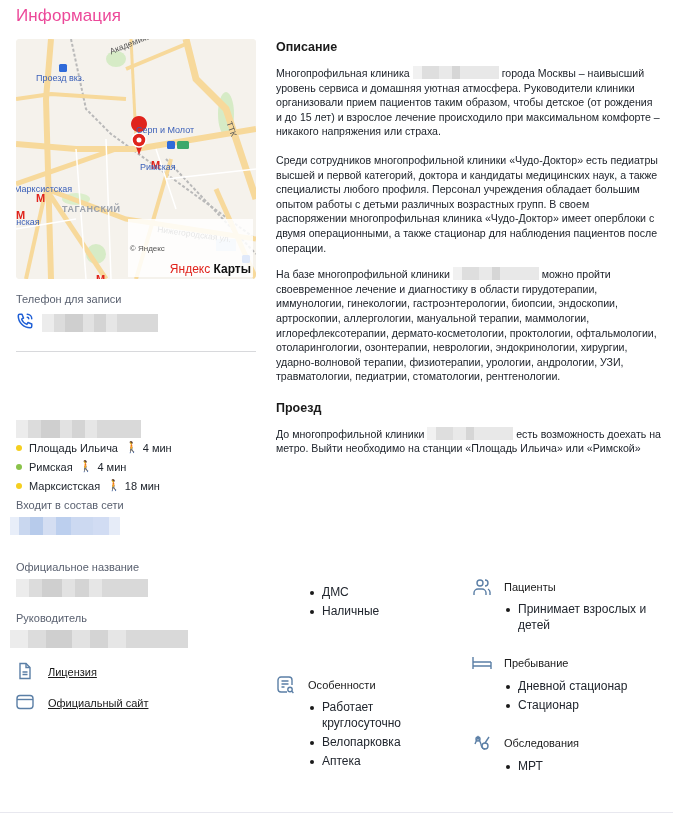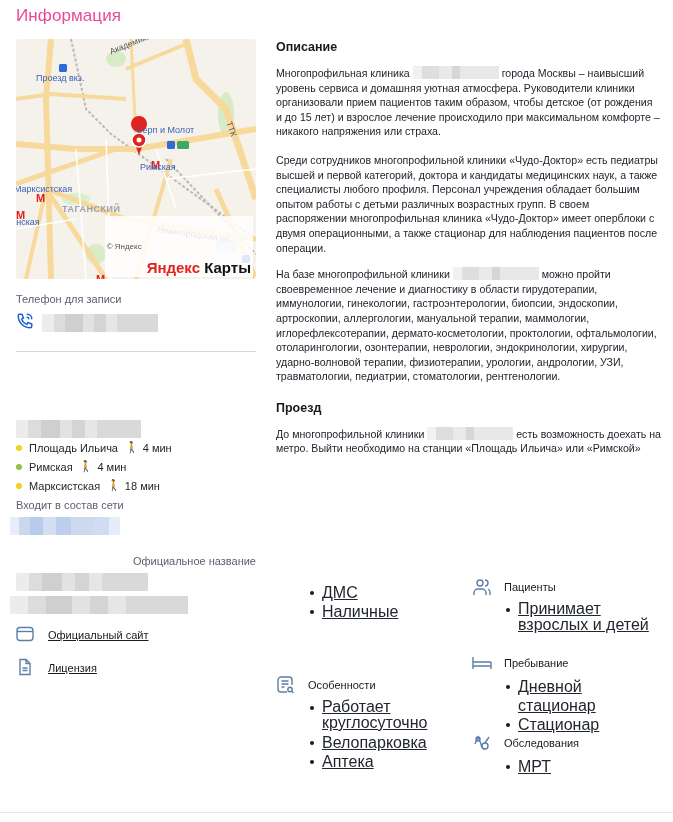--- a/index.html
+++ b/index.html
@@ -11,21 +11,21 @@
   
   .left { position: absolute; left: 16px; top: 39px; width: 240px; }
   .map { position: relative; width: 240px; height: 240px; border-radius: 4px; overflow: hidden; background: #f4f1ea; }
   .map svg { position: absolute; left: 0; top: 0; }
   .map-label { position: absolute; font-size: 9px; white-space: nowrap; }
   .map-label.blue { color: #3a5fb8; }
   .map-label.grey { color: #9aa0aa; font-weight: bold; letter-spacing: 0.5px; }
   .map-label.road { color: #555; font-size: 8.5px; }
   .map-copy { position: absolute; right: 3px; bottom: 2px; font-size: 8px; background: rgba(255,255,255,0.85); padding: 1px 2px; display: flex; gap: 5px; align-items: center; text-align: right; }
   .map-copy .c { color: #555; }
-  .map-copy .ya { color: #e0231c; font-weight: bold; font-size: 15px; margin-top: 42px; }
+  .map-copy .ya { color: #e0231c; font-weight: normal; font-size: 12px; margin-top: 42px; }
   .map-copy .ya b { color: #111; }
 
   .field-label { font-size: 11px; color: #5a6170; margin-top: 14px; line-height: 13px; }
   .phone-row { display: flex; align-items: center; margin-top: 6px; gap: 8px; }
   .blur { display: inline-block; height: 18px; background: linear-gradient(90deg, #ececec 0 10%, #dcdcdc 10% 20%, #cfcfcf 20% 35%, #e2e2e2 35% 45%, #d4d4d4 45% 55%, #e6e6e6 55% 65%, #d9d9d9 65% 100%); }
   .blur.blue { background: linear-gradient(90deg, #e8eef9 0 8%, #c9d7ef 8% 18%, #b7cbeb 18% 30%, #d4def2 30% 42%, #bccfee 42% 55%, #ccd9f1 55% 75%, #d1dcf3 75% 90%, #e6ecf8 90% 100%); }
   .divider { height: 1px; background: #d8d9dc; margin-top: 17px; }
   .metro-list { margin-top: 0; text-align: center; }
   .metro { display: flex; align-items: center; font-size: 11px; height: 19px; color: #21262e; }
   .metro .dot { width: 6px; height: 6px; border-radius: 50%; margin-right: 7px; }
@@ -37,21 +37,21 @@
   .right { position: absolute; left: 276px; top: 40px; width: 385px; }
   .sec-title { font-size: 12.5px; font-weight: bold; color: #1a1a1a; }
   .para { font-size: 10.6px; line-height: 14.6px; color: #21262e; margin-top: 10px; }
   .inline-blur { display: inline-block; width: 86px; height: 13px; vertical-align: -2px; background: linear-gradient(90deg, #f1f1f1 0 10%, #dedede 10% 30%, #e9e9e9 30% 45%, #d6d6d6 45% 55%, #e8e8e8 55% 100%); }
 
   .features { position: absolute; left: 276px; top: 578px; width: 385px; }
   .fgroup { position: absolute; }
   .fhead { display: flex; align-items: center; font-size: 11px; font-weight: 500; color: #1a1a1a; height: 18px; }
   .fhead .ico { width: 20px; height: 18px; margin-right: 12px; display: flex; align-items: center; justify-content: center; }
   .fitems { list-style: none; margin-left: 32px; margin-top: 5px; }
-  .fitems li { position: relative; padding-left: 14px; font-size: 16px; line-height: 19px; color: #21262e; text-decoration: underline; }
+  .fitems li { position: relative; padding-left: 14px; font-size: 12px; line-height: 19px; color: #21262e; }
   .fitems li::before { content: ""; position: absolute; left: 2px; top: 8px; width: 4px; height: 4px; border-radius: 50%; background: #1a1a1a; }
   .fitems li.wrap { line-height: 16px; padding-bottom: 2px; }
   .fitems li.wrap::before { top: 7px; }
 
   .bottom-line { position: absolute; left: 0; top: 812px; width: 673px; height: 1px; background: #e8e8ef; }
 </style>
 </head>
 <body>
 
 <div class="page-title">Информация</div>
@@ -150,44 +150,45 @@
       <span class="dot" style="background:#f5cf1f;"></span>
       <span>Марксистская</span>
       <span class="walk">🚶</span>
       <span>18 мин</span>
     </div>
   </div>
 
   <div class="field-label" style="margin-top:4px;">Входит в состав сети</div>
   <span class="blur blue" style="width:110px;display:block;margin-top:5px;margin-left:-6px;"></span>
 
-  <div class="field-label" style="margin-top:20px;text-align:right;">Официальное название</div>
+  <div class="field-label" style="margin-top:26px;">Официальное название</div>
   <span class="blur" style="width:132px;display:block;margin-top:5px;"></span>
 
+  <div class="field-label" style="margin-top:15px;">Руководитель</div>
   <span class="blur" style="width:178px;display:block;margin-top:5px;margin-left:-6px;"></span>
 
-  <div class="link-row" style="margin-top:12px;">
-    <span>
-      <svg width="18" height="16" viewBox="0 0 18 16" fill="none" stroke="#5b7fa6" stroke-width="1.4">
-          <rect x="1" y="1.5" width="16" height="13" rx="3"></rect>
-          <path d="M1 5.5h16"></path>
-        </svg>
-    </span>
-    <a>Официальный сайт</a>
-  </div>
   <div class="link-row" style="margin-top:14px;">
     <span>
       <svg width="18" height="18" viewBox="0 0 18 18" fill="none" stroke="#5b7fa6" stroke-width="1.4">
           <path d="M4 1.5h6l4 4v11H4z"></path>
           <path d="M10 1.5v4h4"></path>
           <path d="M6.5 10h5M6.5 12.5h5"></path>
         </svg>
     </span>
     <a>Лицензия</a>
   </div>
+  <div class="link-row" style="margin-top:12px;">
+    <span>
+      <svg width="18" height="16" viewBox="0 0 18 16" fill="none" stroke="#5b7fa6" stroke-width="1.4">
+          <rect x="1" y="1.5" width="16" height="13" rx="3"></rect>
+          <path d="M1 5.5h16"></path>
+        </svg>
+    </span>
+    <a>Официальный сайт</a>
+  </div>
 </div>
 
 <div class="right">
   <div class="sec-title">Описание</div>
   <p class="para" style="margin-top:12px;"><span>Многопрофильная клиника</span> <span class="inline-blur"></span> <span>города Москвы – наивысший уровень сервиса и домашняя уютная атмосфера. Руководители клиники организовали прием пациентов таким образом, чтобы детское (от рождения и до 15 лет) и взрослое лечение происходило при максимальном комфорте – никакого напряжения или страха.</span></p>
   <p class="para" style="margin-top:14px;">Среди сотрудников многопрофильной клиники «Чудо-Доктор» есть педиатры высшей и первой категорий, доктора и кандидаты медицинских наук, а также специалисты любого профиля. Персонал учреждения обладает большим опытом работы с детьми различных возрастных групп. В своем распоряжении многопрофильная клиника «Чудо-Доктор» имеет оперблоки с двумя операционными, а также стационар для наблюдения пациентов после операции.</p>
 
   <p class="para" style="margin-top:12px;"><span>На базе многопрофильной клиники</span> <span class="inline-blur"></span> <span>можно пройти своевременное лечение и диагностику в области гирудотерапии, иммунологии, гинекологии, гастроэнтерологии, биопсии, эндоскопии, артроскопии, аллергологии, мануальной терапии, маммологии, иглорефлексотерапии, дермато-косметологии, проктологии, офтальмологии, отоларингологии, озонтерапии, неврологии, эндокринологии, хирургии, ударно-волновой терапии, физиотерапии, урологии, андрологии, УЗИ, травматологии, педиатрии, стоматологии, рентгенологии.</span></p>
 
   <div class="sec-title" style="margin-top:17px;">Проезд</div>

